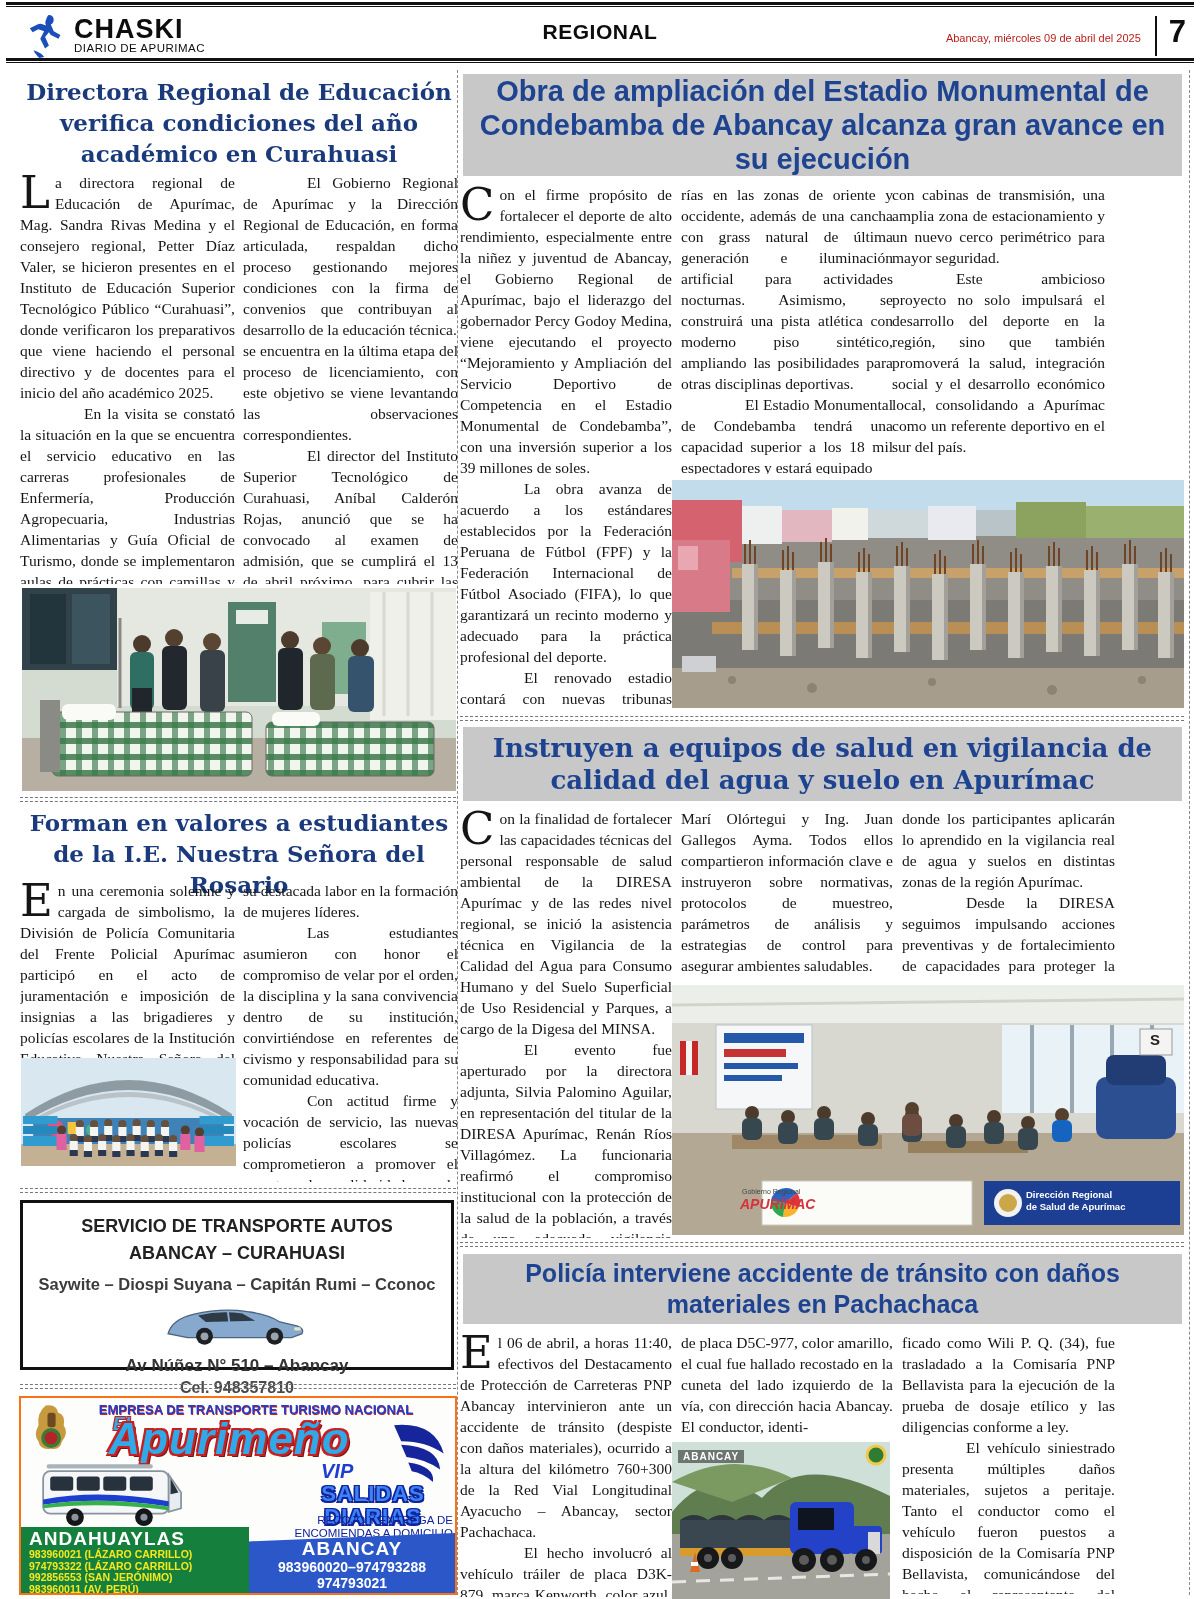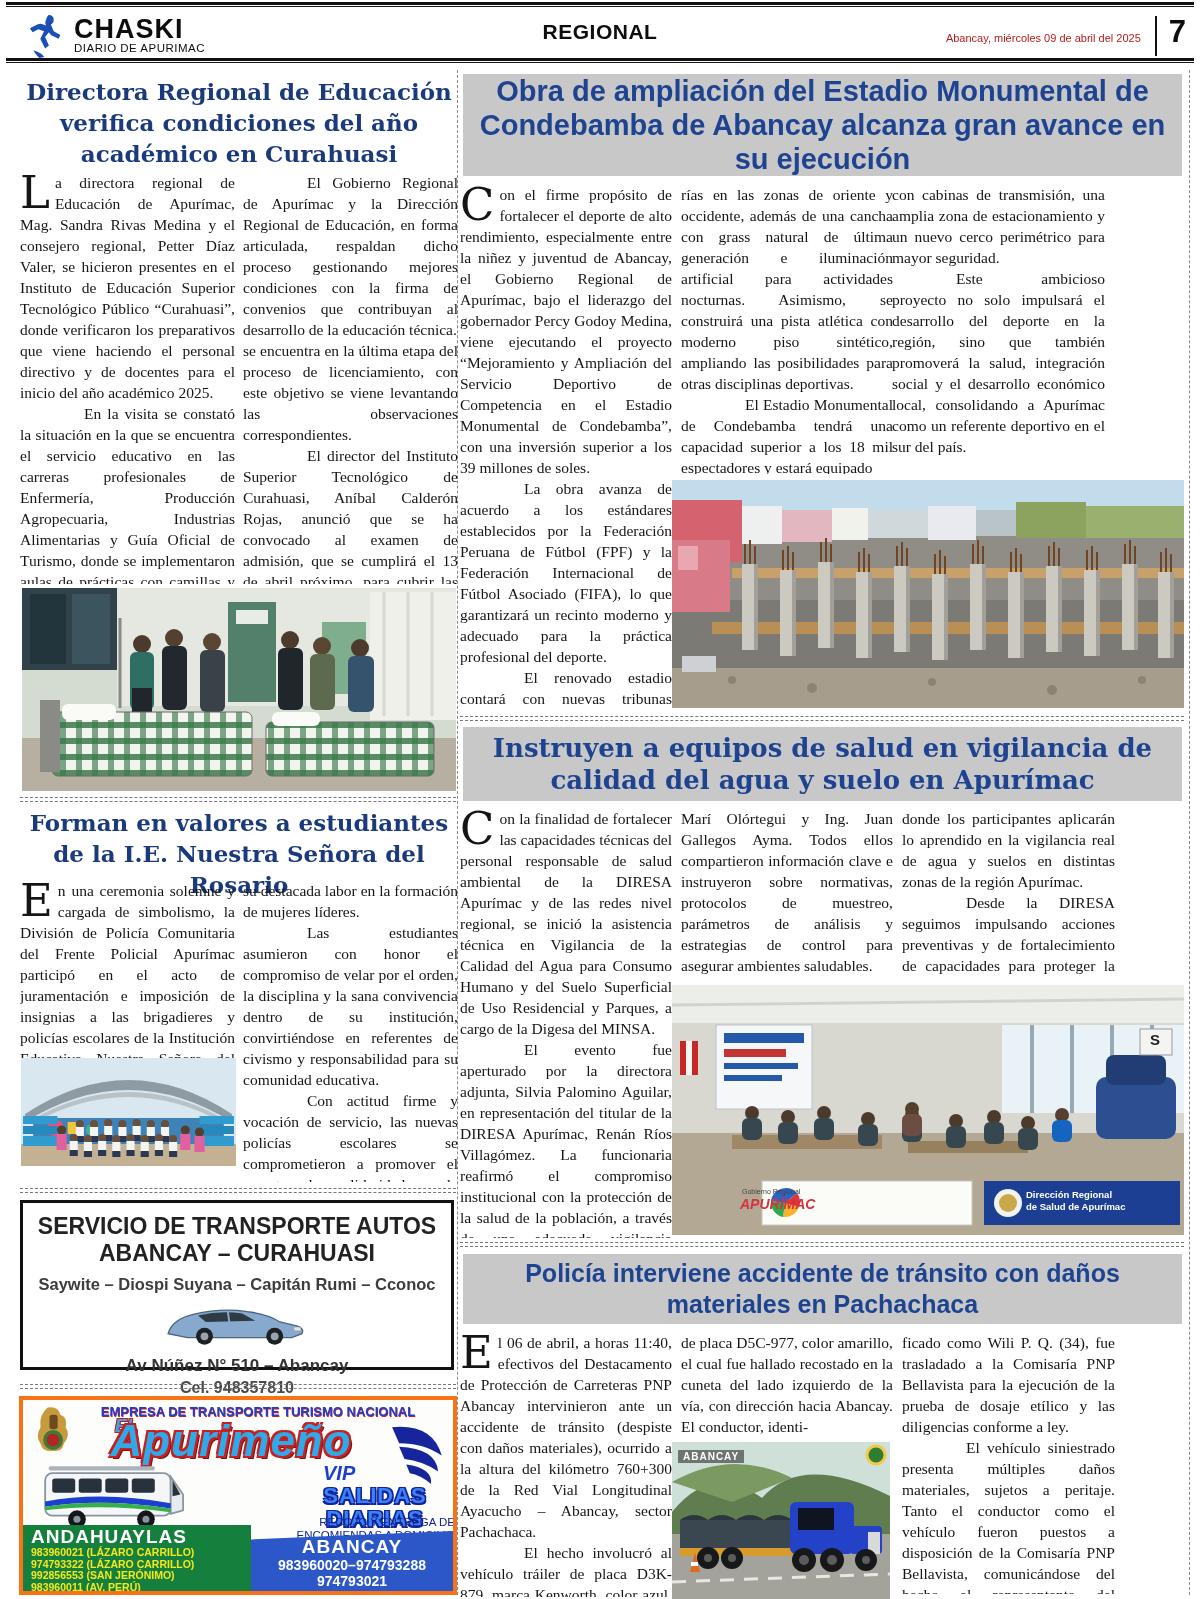--- a/index.html
+++ b/index.html
@@ -42,27 +42,27 @@
   
   .photo{overflow:hidden;background:#ddd;}
   .photo svg{display:block;width:100%;height:100%;}
   .ph-chip{position:absolute;font-family:"Liberation Sans",sans-serif;font-weight:bold;
            color:#fff;background:rgba(30,30,30,.55);padding:1px 5px;font-size:10px;letter-spacing:1px;}
   .logo-ovl{position:absolute;font-family:"Liberation Sans",sans-serif;line-height:1.1;}
 
   
   .ad1{border:3px solid #111;box-sizing:border-box;background:#fff;text-align:center;
        font-family:"Liberation Sans",sans-serif;padding-top:10px;}
-  .ad1-l1{font-weight:bold;font-size:23px;line-height:27px;color:#222;}
+  .ad1-l1{font-weight:bold;font-size:18px;line-height:27px;color:#222;}
   .ad1-route{font-weight:bold;font-size:16.5px;color:#3c3c3c;margin-top:8px;}
   .ad1-addr{font-weight:bold;font-size:17px;color:#333;margin-top:4px;}
   .ad1-cel{font-weight:bold;font-size:16px;color:#4a4a4a;margin-top:3px;}
 
   
-  .ad2{border:4px solid #f97316;box-sizing:border-box;background:#fdfdfb;font-family:"Liberation Sans",sans-serif;overflow:hidden;}
+  .ad2{border:2px solid #f97316;box-sizing:border-box;background:#fdfdfb;font-family:"Liberation Sans",sans-serif;overflow:hidden;}
   .ad2-tag{position:absolute;left:70px;top:4px;width:330px;text-align:center;font-weight:bold;
            font-size:13px;color:#1d3fd0;text-shadow:.5px .5px 0 #c82020;}
   .ad2-brand{position:absolute;left:58px;top:16px;width:300px;text-align:center;
              font-style:italic;font-weight:bold;font-size:44px;letter-spacing:1px;color:#2fa9e8;
              text-shadow:-2px 2px 0 #c82020, 2px -2px 0 #c82020, 2px 2px 0 #c82020, -2px -2px 0 #c82020, 3px 3px 0 #7d1414;}
   .ad2-el{position:absolute;left:92px;top:16px;font-style:italic;font-weight:bold;font-size:18px;color:#2fa9e8;
           text-shadow:-1px 1px 0 #c82020,1px -1px 0 #c82020,1px 1px 0 #c82020,-1px -1px 0 #c82020;}
   .ad2-vip{position:absolute;left:300px;top:62px;font-style:italic;font-weight:bold;font-size:20px;color:#1d3fd0;}
   .ad2-salidas{position:absolute;left:272px;top:84px;width:160px;text-align:center;font-weight:bold;
                font-size:22px;line-height:23px;color:#3b82f6;letter-spacing:1px;

